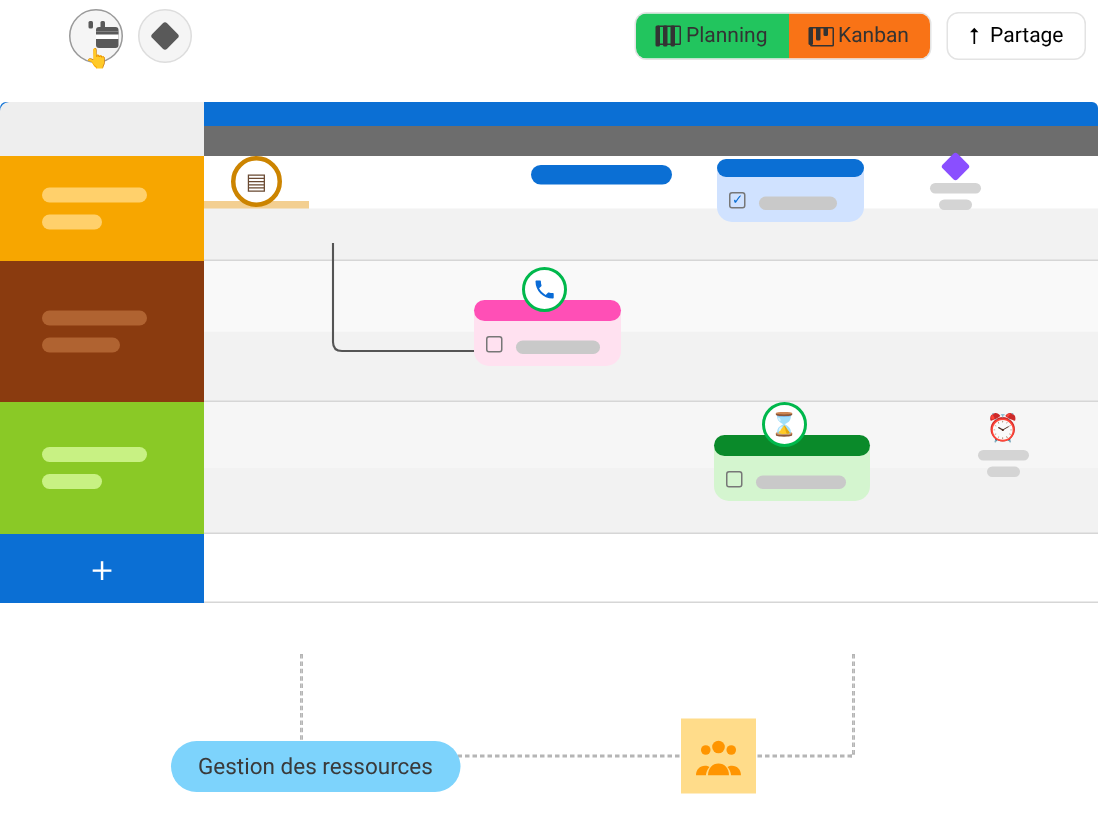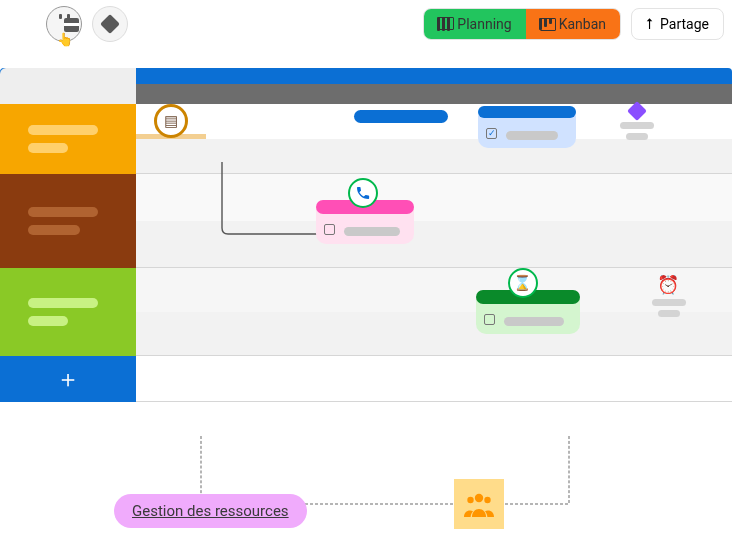--- a/index.html
+++ b/index.html
@@ -94,21 +94,21 @@
 
   .card-green { position:absolute; left: 340px; top: 186px; width: 104px; background:#d4f5cf;}
   .card-green .top { height:14px;background:#0a8a2a;border-radius:8px;margin:-6px -8px 5px -8px;}
   .green-badge { position:absolute; left: 372px; top: 164px; width:30px;height:30px;border:2.5px solid #00b84c;border-radius:50%;background:#fff;display:flex;align-items:center;justify-content:center;z-index:3;}
 
   .divider-row { position:absolute; left:0; right:0; height:1px; background:#d6d6d6;}
 
   .arrow-path { position:absolute; left:82px; top:56px; width:120px; height:90px; pointer-events:none;}
 
   .dashed-line { position:absolute; border:1px dashed #b5b5b5;}
-  .resources-tag { position:absolute; left:114px; top:494px; background:#f0abfc; color:#3a3a3a; padding:8px 18px; font-size:15px; border-radius:20px;text-decoration:underline;}
+  .resources-tag { position:absolute; left:114px; top:494px; background:#7dd3fc; color:#3a3a3a; padding:8px 18px; font-size:15px; border-radius:20px;}
   .people-box { position:absolute; left:454px; top:479px; width:50px;height:50px;background:#ffdc8a;display:flex;align-items:center;justify-content:center;}
   .alarm-g{font-size:18px;color:#ff3a2e;}
   .hourglass-g{font-size:15px;color:#ff9500;}
   .book-g{font-size:15px;color:#6a4a33;}
 </style>
 </head>
 <body>
 
 <div class="toolbar">
   <span class="create-bar"></span>

